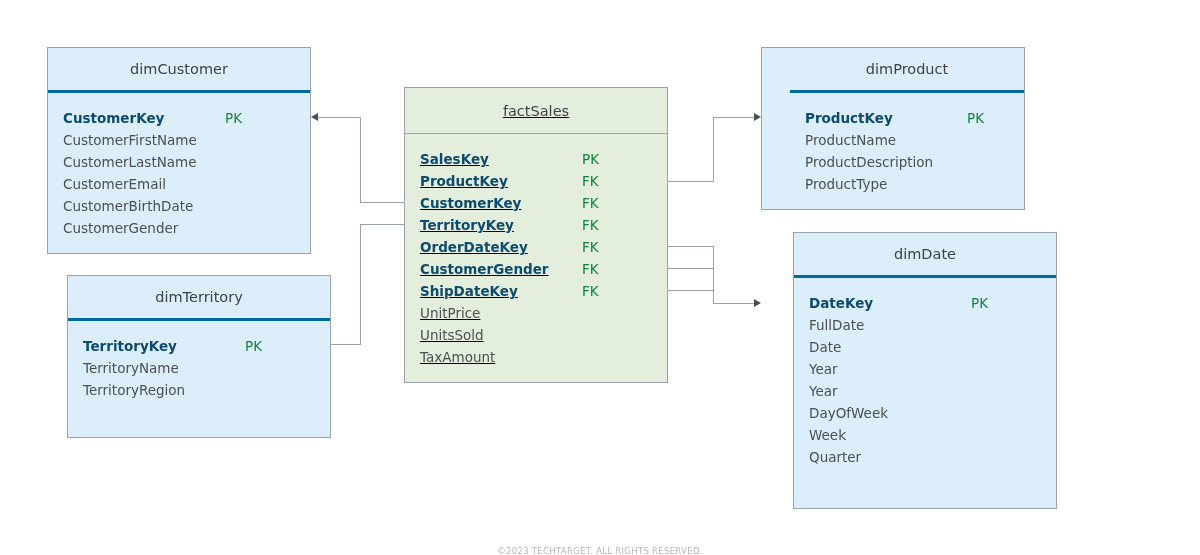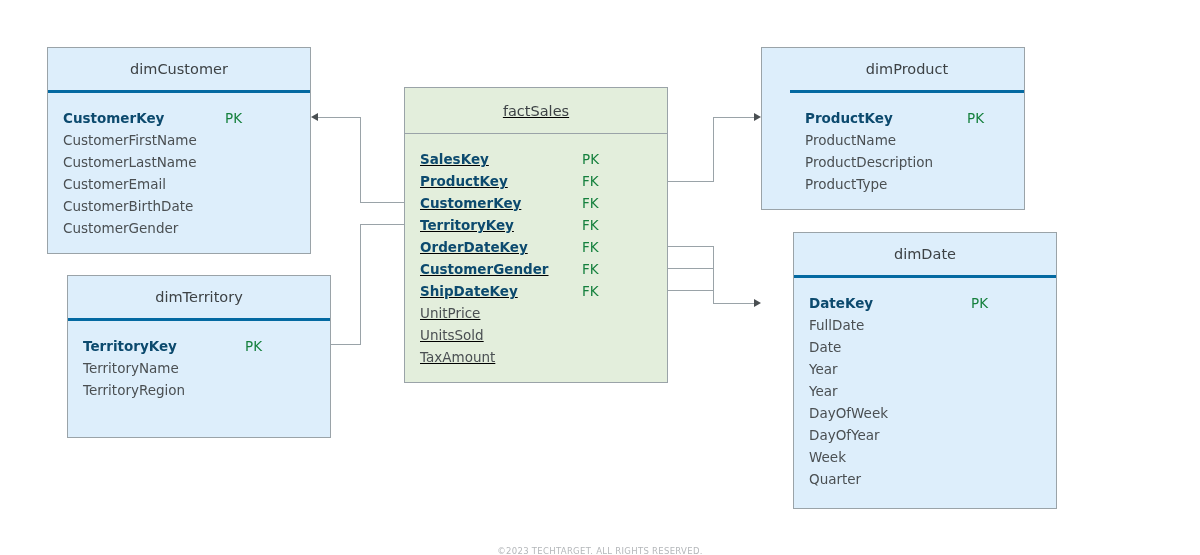--- a/index.html
+++ b/index.html
@@ -176,21 +176,20 @@
 
   <div class="entity" style="left:761px; top:232px; width:264px; height:277px;margin-left:32px;">
     <div class="entity-header">dimDate</div>
     <div class="entity-body">
         <div class="field-row"><span class="field-name key">DateKey</span><span class="field-badge" style="left: 177px;">PK</span></div>
         <div class="field-row"><span class="field-name">FullDate</span></div>
         <div class="field-row"><span class="field-name">Date</span></div>
         <div class="field-row"><span class="field-name">Year</span></div>
         <div class="field-row"><span class="field-name">Year</span></div>
         <div class="field-row"><span class="field-name">DayOfWeek</span></div>
-        <div class="field-row"><span class="field-name">DayOfYear</span></div>
         <div class="field-row"><span class="field-name">Week</span></div>
         <div class="field-row"><span class="field-name">Quarter</span></div>
       </div>
   </div>
 
   <div id="footer" style="top:546px;">©2023 TECHTARGET. ALL RIGHTS RESERVED.</div>
 
 </div>
 
 </body></html>

